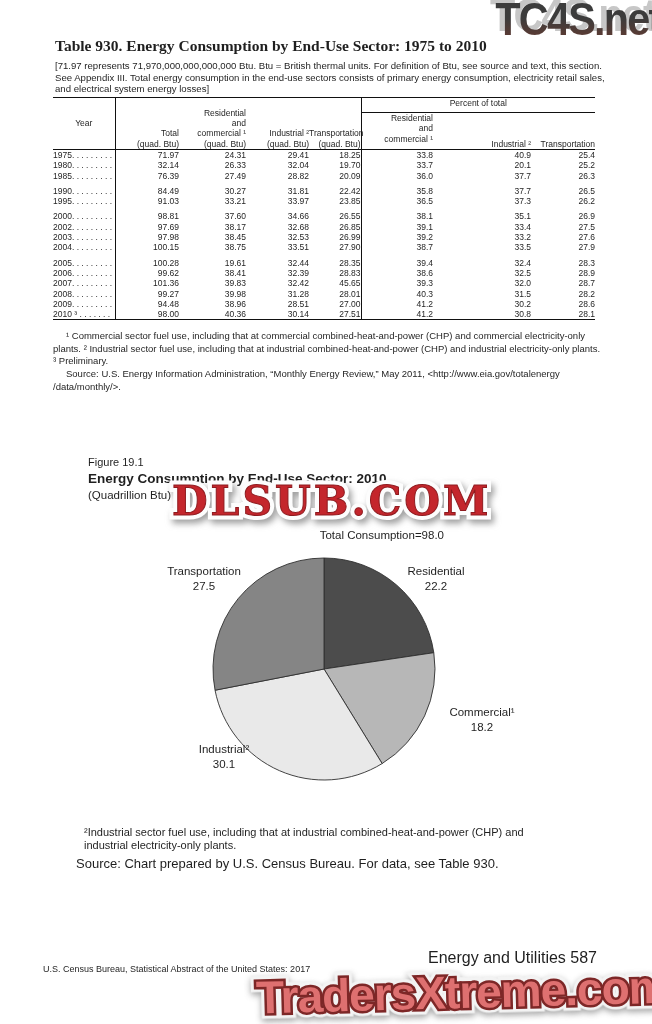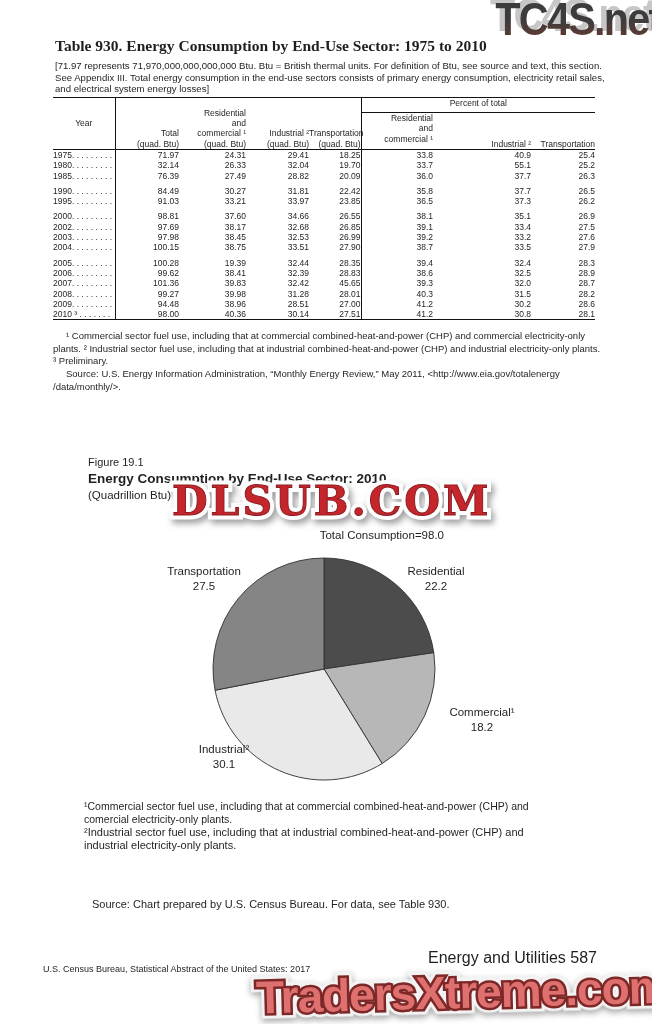--- a/index.html
+++ b/index.html
@@ -66,21 +66,21 @@
   .f-sub   { position:absolute; left:88px; top:489px; font-size:11.5px; }
   .f-total { position:absolute; left:204px; top:529px; width:240px; text-align:right; font-size:11.5px; }
   #pie-svg { position:absolute; left:204px; top:549px; }
   .plabel { position:absolute; width:130px; text-align:center; font-size:11.5px; line-height:14.5px; }
   .pl-transportation { left:139px; top:564px; }
   .pl-residential   { left:371px; top:564px; }
   .pl-commercial    { left:417px; top:705px; }
   .pl-industrial    { left:159px; top:742px; }
   .f-fn1 { position:absolute; left:84px; top:800px; width:505px; font-size:10.5px; line-height:13px; white-space:pre-line; }
   .f-fn2 { position:absolute; left:84px; top:826px; width:505px; font-size:11px; line-height:13px; white-space:pre-line; }
-  .f-src { position:absolute; left:92px; top:856px; width:505px; font-size:11px;margin-top:42px; }
+  .f-src { position:absolute; left:76px; top:856px; width:505px; font-size:13px; }
   
   .pg-num { position:absolute; right:55px; top:949px; font-size:16px; }
   .ft-src { position:absolute; left:43px; top:964px; font-size:9px; }
 </style>
 </head>
 <body>
 
 <div class="page">
 
   <div class="wm-top">
@@ -130,21 +130,21 @@
           <td class="num p2">40.9</td>
           <td class="num p3">25.4</td>
         </tr>
         <tr>
           <td class="year c-year">1980. . . . . . . . .</td>
           <td class="num">32.14</td>
           <td class="num">26.33</td>
           <td class="num">32.04</td>
           <td class="num c-sep">19.70</td>
           <td class="num p1">33.7</td>
-          <td class="num p2">55.1</td>
+          <td class="num p2">20.1</td>
           <td class="num p3">25.2</td>
         </tr>
         <tr>
           <td class="year c-year">1985. . . . . . . . .</td>
           <td class="num">76.39</td>
           <td class="num">27.49</td>
           <td class="num">28.82</td>
           <td class="num c-sep">20.09</td>
           <td class="num p1">36.0</td>
           <td class="num p2">37.7</td>
@@ -236,21 +236,21 @@
           <td class="num"></td>
           <td class="num"></td>
           <td class="num c-sep"></td>
           <td class="num p1"></td>
           <td class="num p2"></td>
           <td class="num p3"></td>
         </tr>
         <tr>
           <td class="year c-year">2005. . . . . . . . .</td>
           <td class="num">100.28</td>
-          <td class="num">19.39</td>
+          <td class="num">19.61</td>
           <td class="num">32.44</td>
           <td class="num c-sep">28.35</td>
           <td class="num p1">39.4</td>
           <td class="num p2">32.4</td>
           <td class="num p3">28.3</td>
         </tr>
         <tr>
           <td class="year c-year">2006. . . . . . . . .</td>
           <td class="num">99.62</td>
           <td class="num">38.41</td>
@@ -337,22 +337,20 @@
   </div>
   <div class="plabel pl-commercial">
     <div>Commercial¹</div>
     <div>18.2</div>
   </div>
   <div class="plabel pl-industrial">
     <div>Industrial²</div>
     <div>30.1</div>
   </div>
 
-  <div class="f-fn1">¹Commercial sector fuel use, including that at commercial combined-heat-and-power (CHP) and
-comercial electricity-only plants.</div>
   <div class="f-fn2">²Industrial sector fuel use, including that at industrial combined-heat-and-power (CHP) and
 industrial electricity-only plants.</div>
   <div class="f-src">Source: Chart prepared by U.S. Census Bureau.  For data, see Table 930.</div>
 
   <div class="pg-num">Energy and Utilities  587</div>
   <div class="ft-src">U.S. Census Bureau, Statistical Abstract of the United States: 2017</div>
 
   <div class="wm-bot">
     <span class="outline">TradersXtreme.com</span>
     <span class="mid">TradersXtreme.com</span>

